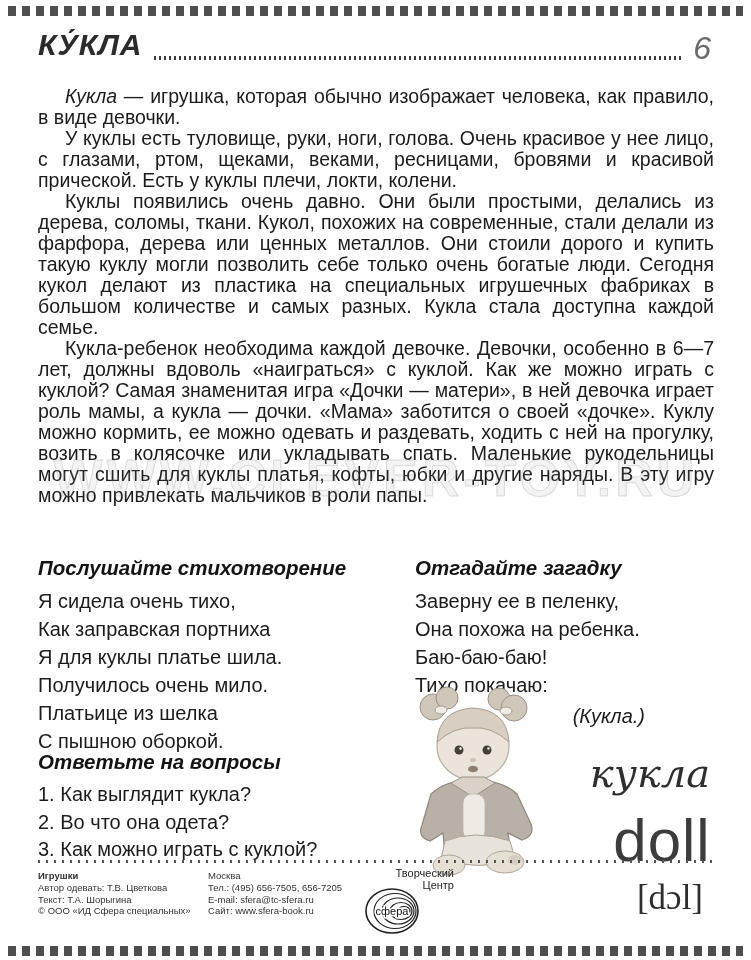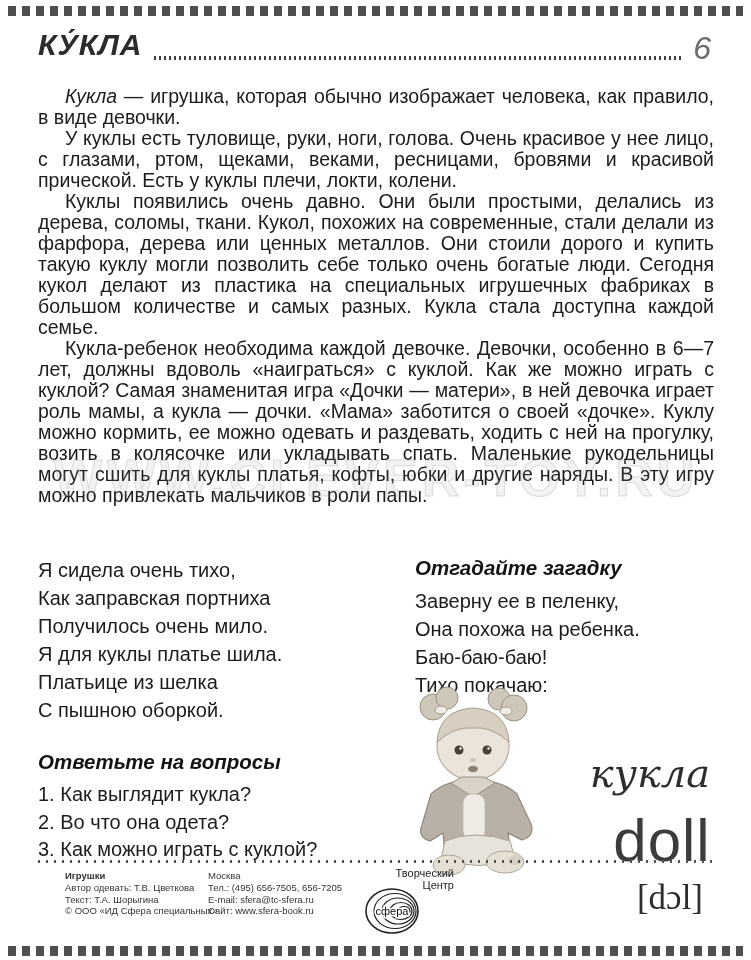--- a/index.html
+++ b/index.html
@@ -83,21 +83,21 @@
 
   
   .footer-dots{
     position:absolute;left:38px;top:860px;width:676px;height:3px;
     background-image:repeating-linear-gradient(90deg,#555 0,#555 2px,transparent 2px,transparent 8px);
   }
   .footer-col{
     position:absolute;top:870px;font-size:9.5px;line-height:11.8px;color:#333;
   }
   .footer-col .bold{font-weight:bold;}
-  .footer-col1{left:38px;margin-left:27px;}
+  .footer-col1{left:38px;}
   .footer-col2{left:208px;}
   .footer-logo{position:absolute;left:356px;top:868px;width:110px;}
   .logo-text{font-size:11px;line-height:11.5px;color:#222;text-align:right;width:98px;}
   .logo-circle{position:absolute;left:8px;top:19px;}
 </style>
 </head>
 <body>
 
 <div class="checker top"></div>
 <div class="checker bottom"></div>
@@ -109,34 +109,36 @@
 <div class="main-text">
   <p><span class="lead-italic">Кукла</span><span> — игрушка, которая обычно изображает человека, как правило, в виде девочки.</span></p>
   <p>У куклы есть туловище, руки, ноги, голова. Очень красивое у нее лицо, с глазами, ртом, щеками, веками, ресницами, бровями и красивой прической. Есть у куклы плечи, локти, колени.</p>
   <p>Куклы появились очень давно. Они были простыми, делались из дерева, соломы, ткани. Кукол, похожих на современные, стали делали из фарфора, дерева или ценных металлов. Они стоили дорого и купить такую куклу могли позволить себе только очень богатые люди. Сегодня кукол делают из пластика на специальных игрушечных фабриках в большом количестве и самых разных. Кукла стала доступна каждой семье.</p>
   <p>Кукла-ребенок необходима каждой девочке. Девочки, особенно в 6—7 лет, должны вдоволь «наиграться» с куклой. Как же можно играть с куклой? Самая знаменитая игра «Дочки — матери», в ней девочка играет роль мамы, а кукла — дочки. «Мама» заботится о своей «дочке». Куклу можно кормить, ее можно одевать и раздевать, ходить с ней на прогулку, возить в колясочке или укладывать спать. Маленькие рукодельницы могут сшить для куклы платья, кофты, юбки и другие наряды. В эту игру можно привлекать мальчиков в роли папы.</p>
 </div>
 
 <div class="watermark">WWW.CLEVER-TOY.RU</div>
 
 <div class="poem-block">
+  <div class="section-heading">Послушайте стихотворение</div>
   <div class="stanza-line">Я сидела очень тихо,</div>
   <div class="stanza-line">Как заправская портниха</div>
+  <div class="stanza-line">Я для куклы платье шила.</div>
   <div class="stanza-line">Получилось очень мило.</div>
-  <div class="stanza-line">Я для куклы платье шила.</div>
   <div class="stanza-line">Платьице из шелка</div>
   <div class="stanza-line">С пышною оборкой.</div>
 </div>
 
 <div class="riddle-block">
   <div class="section-heading">Отгадайте загадку</div>
   <div class="stanza-line">Заверну ее в пеленку,</div>
   <div class="stanza-line">Она похожа на ребенка.</div>
   <div class="stanza-line">Баю-баю-баю!</div>
   <div class="stanza-line">Тихо покачаю:</div>
+  <div class="riddle-answer">(Кукла.)</div>
 </div>
 
 <div class="questions-block">
   <div class="section-heading">Ответьте на вопросы</div>
   <div class="question-line">1. Как выглядит кукла?</div>
   <div class="question-line">2. Во что она одета?</div>
   <div class="question-line">3. Как можно играть с куклой?</div>
 </div>
 
 <div class="doll-photo">

